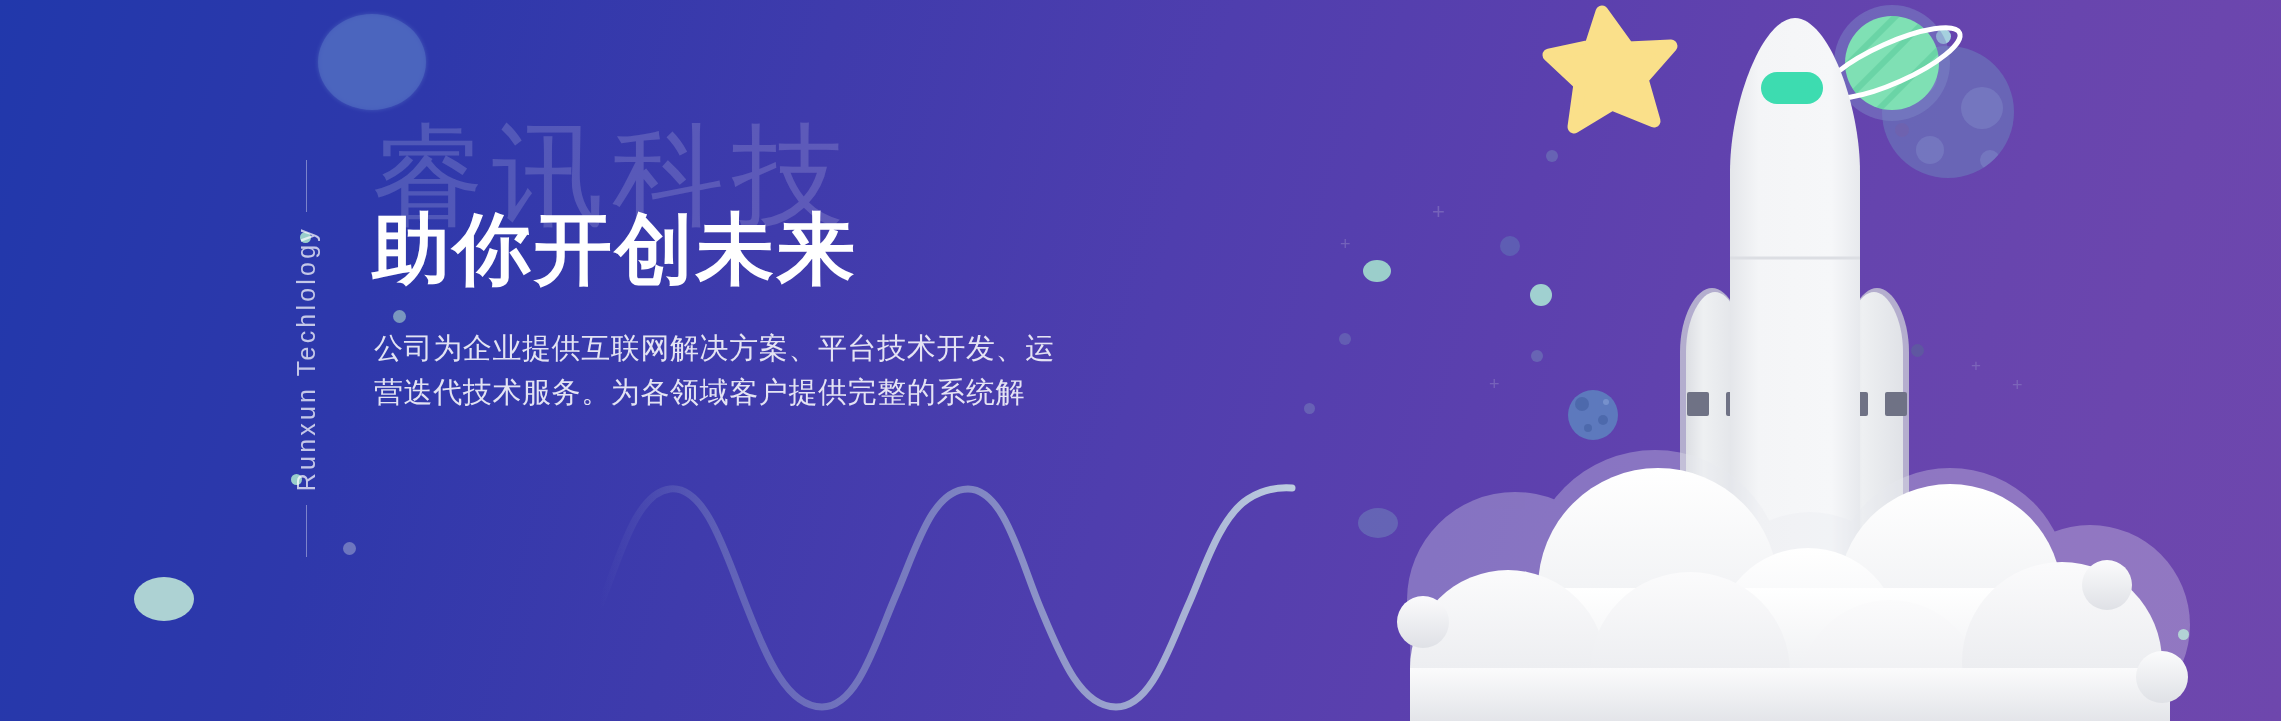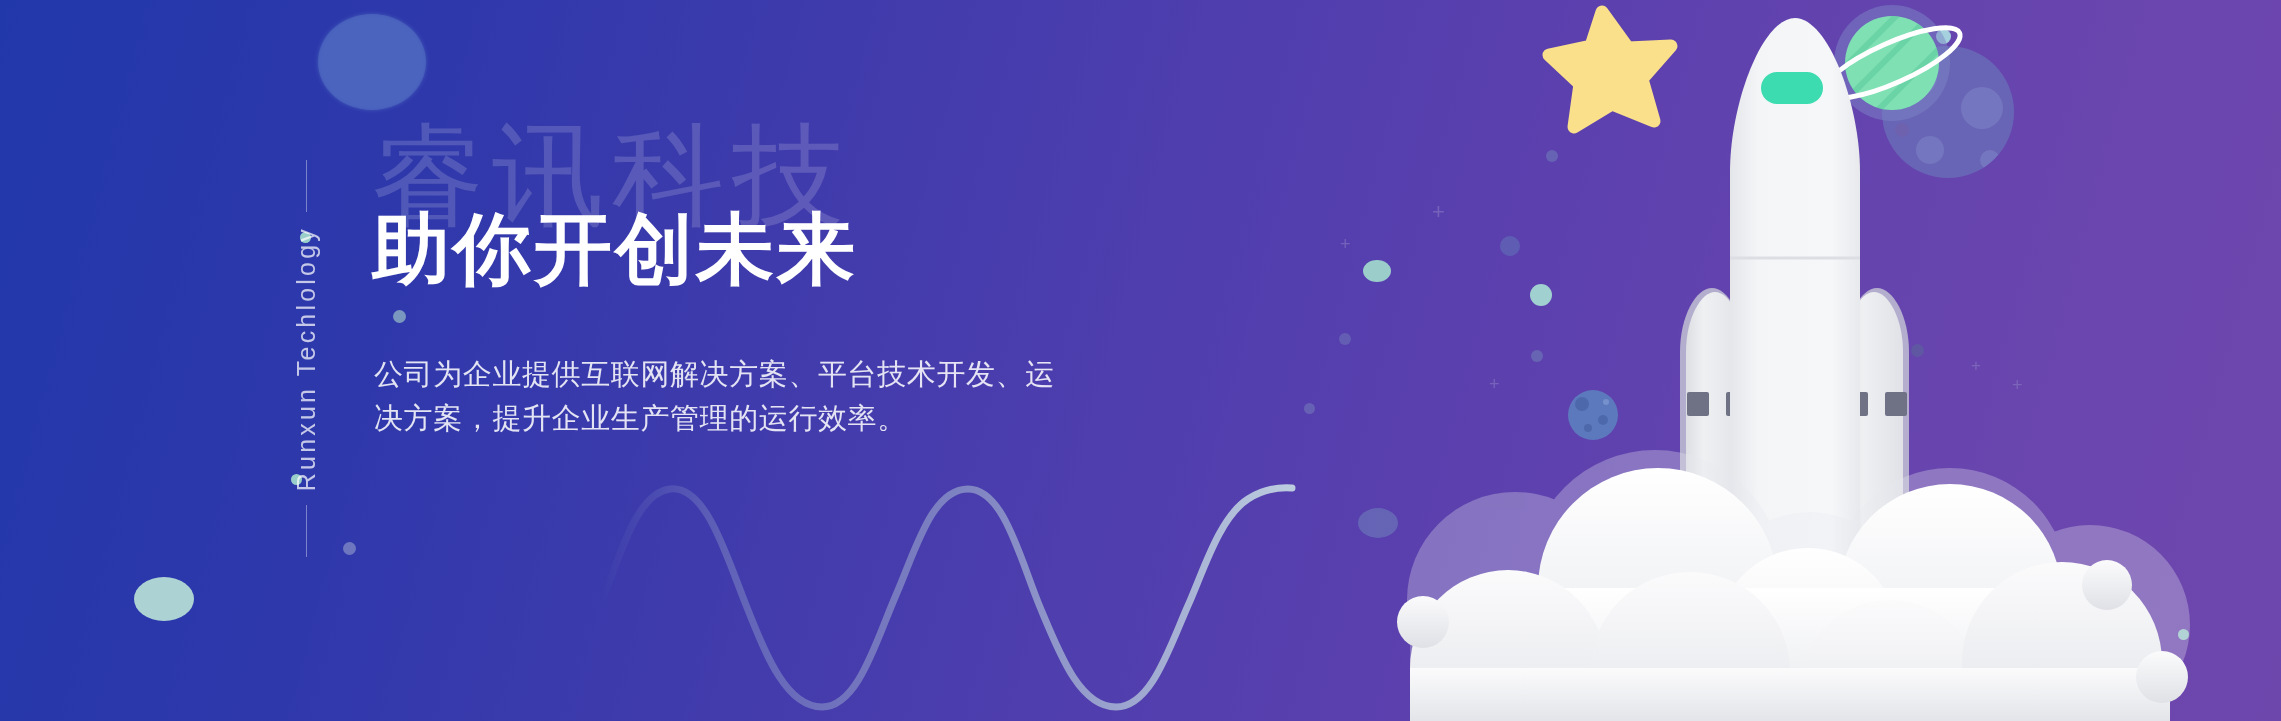--- a/index.html
+++ b/index.html
@@ -58,21 +58,21 @@
   }
   .headline{
     position:absolute; left:0; top:86px;
     font-size:78px; font-weight:700;
     letter-spacing:3px;
     color:#ffffff;
     white-space:nowrap;
     line-height:1.12;
   }
   .body{
-    position:absolute; left:2px; top:232px;
+    position:absolute; left:2px; top:206px;
     width:790px;
     color:rgba(255,255,255,.86);
     font-size:29px;
     line-height:1.52;
     letter-spacing:.6px;
   }
   .body p{ white-space:nowrap; }
   
   .wave{ position:absolute; left:600px; top:455px; }
   
@@ -119,21 +119,21 @@
     <div class="vrule top"></div>
     <div class="vtext">Runxun Techlology</div>
     <div class="vrule bot"></div>
   </div>
 
   <div class="copy">
     <div class="watermark">睿讯科技</div>
     <h1 class="headline">助你开创未来</h1>
     <div class="body">
       <p>公司为企业提供互联网解决方案、平台技术开发、运</p>
-      <p>决方案，提升企业生产管理的运行效率。</p>
+      <p>营迭代技术服务。为各领域客户提供完整的系统解</p>
     </div>
   </div>
 
   <svg class="wave" width="720" height="300" viewBox="0 0 720 300">
     <defs>
       <linearGradient id="wgrad" x1="0" y1="0" x2="1" y2="0">
         <stop offset="0%" stop-color="#a9bcd2" stop-opacity="0"></stop>
         <stop offset="18%" stop-color="#a9bcd2" stop-opacity=".30"></stop>
         <stop offset="52%" stop-color="#a9bcd2" stop-opacity=".55"></stop>
         <stop offset="100%" stop-color="#c2d4e2" stop-opacity=".95"></stop>

